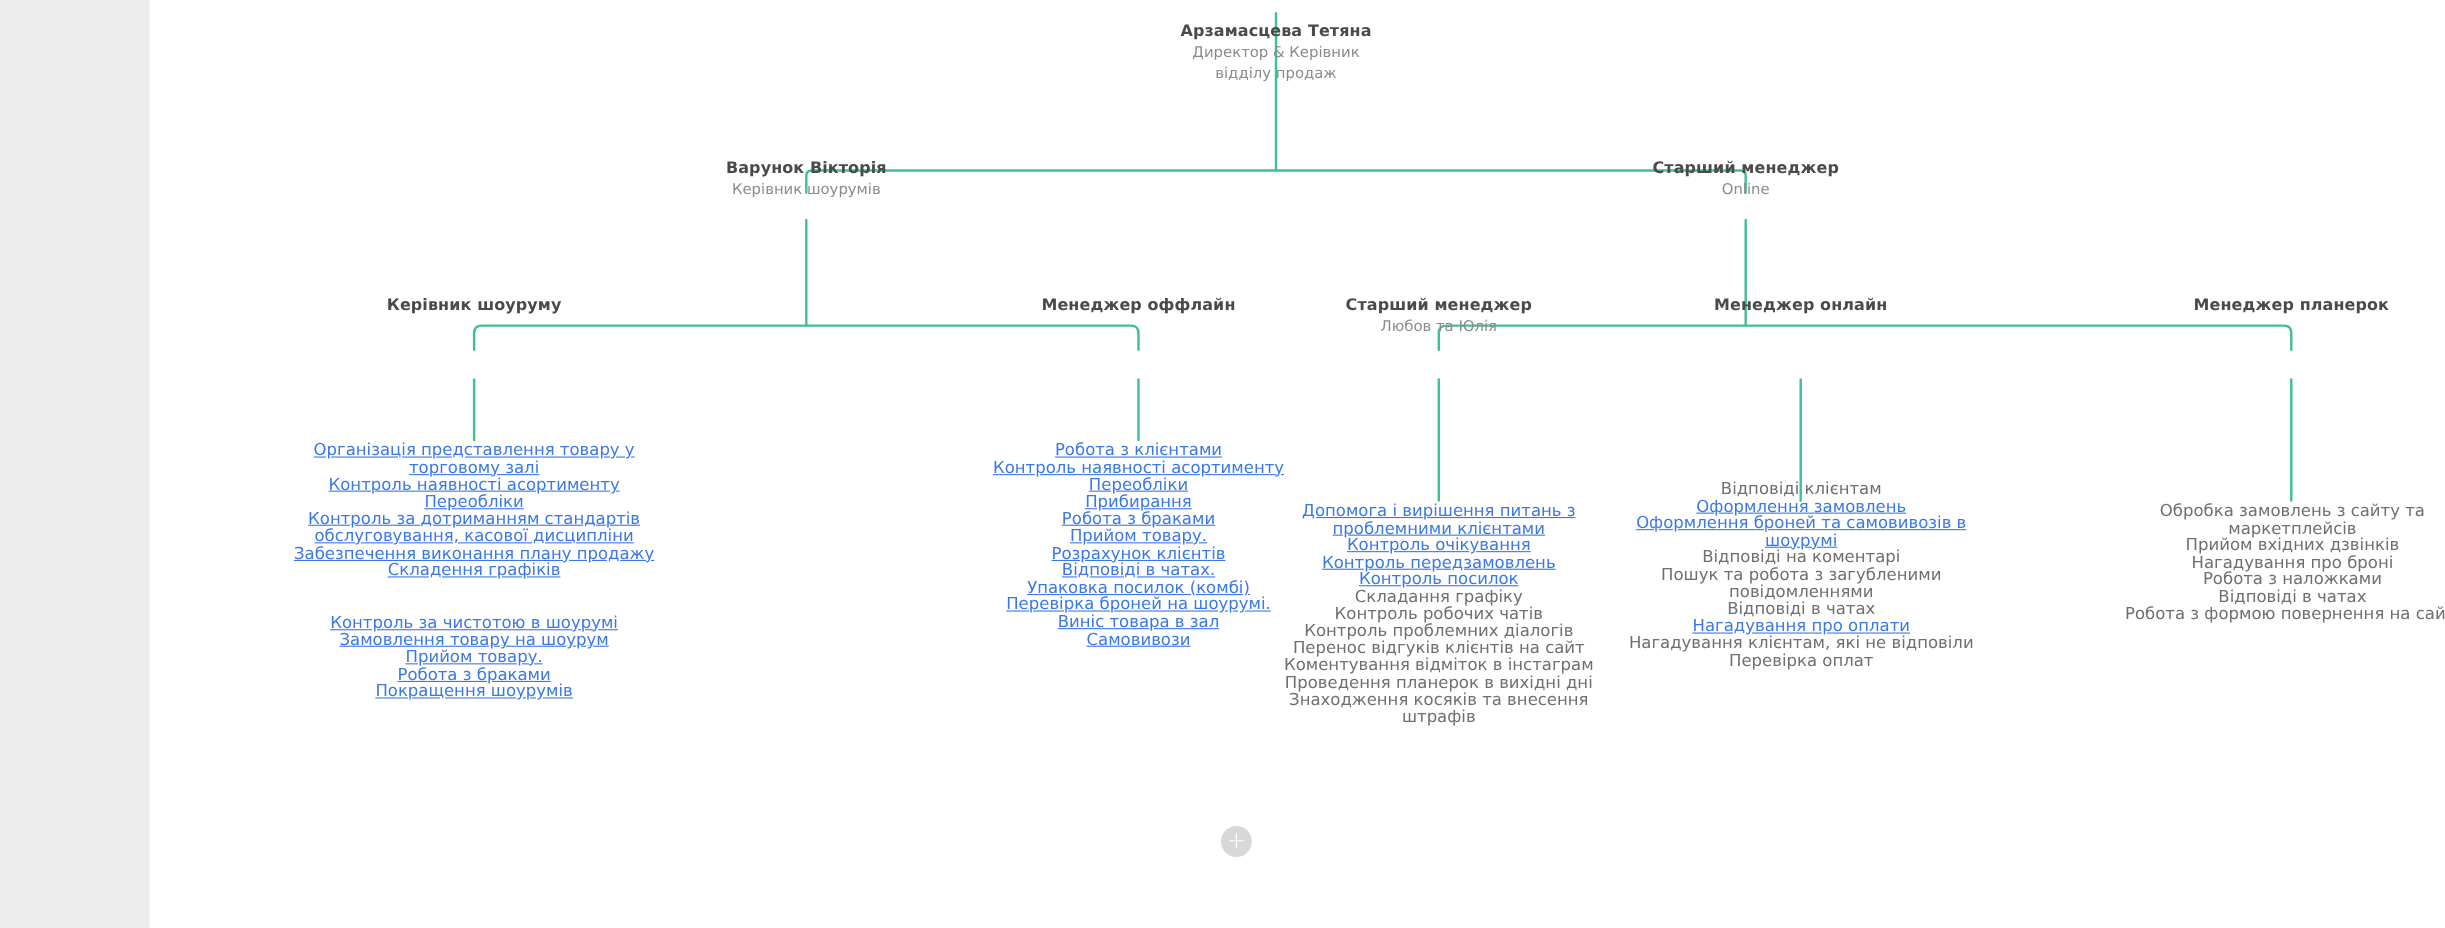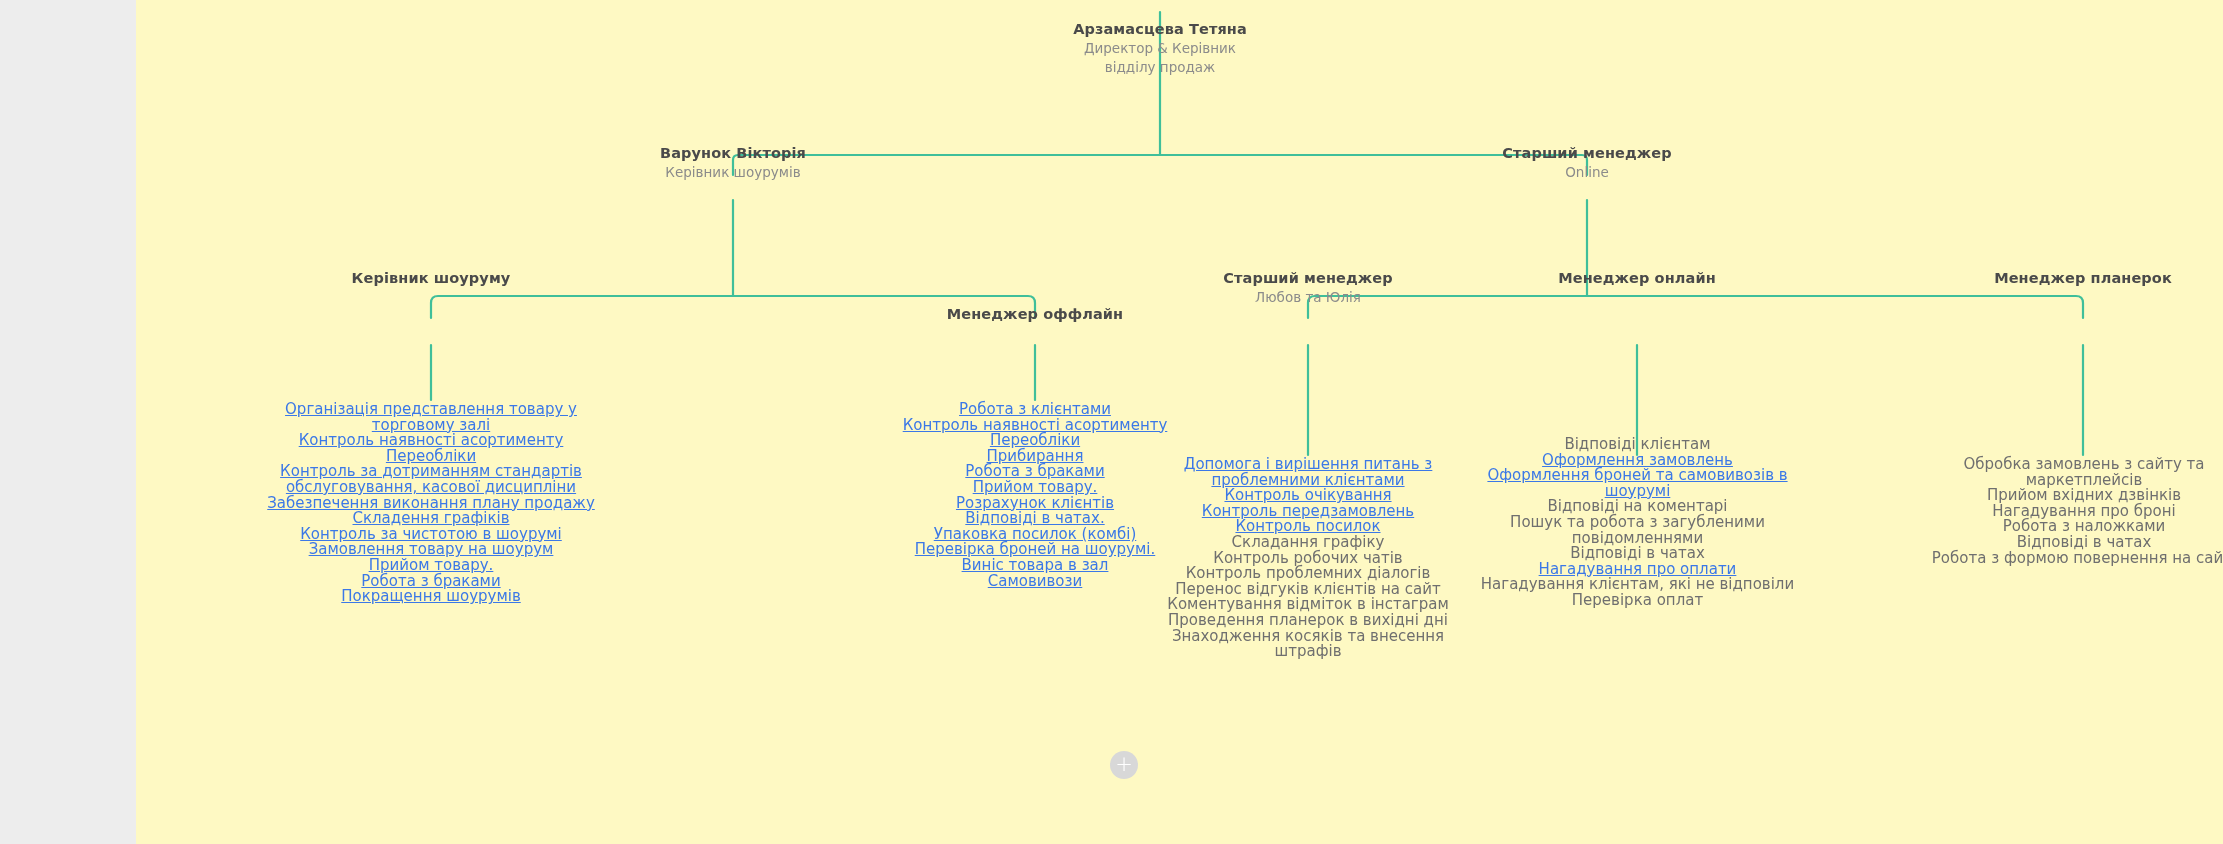--- a/index.html
+++ b/index.html
@@ -74,21 +74,21 @@
     line-height:27px;
     text-align:center;
     font-weight:300;
     cursor:pointer;
     user-select:none;
   }
 </style>
 </head>
 <body style="background: rgb(237, 237, 237);">
 
-<div id="canvas" style="background: #fef9c3;">
+<div id="canvas" style="background: #ffffff;">
   <div class="chart">
 
     <svg class="edges" viewBox="0 0 2087 844" preserveAspectRatio="none">
       <g fill="none" stroke="#3fbf9a" stroke-width="2.2" stroke-linecap="round">
 
         <path d="M1024,12 L1024,155"></path>
 
         <path d="M597,175 L597,160 Q597,155 602,155 L1446,155 Q1451,155 1451,160 L1451,175"></path>
 
         <path d="M597,200 L597,296"></path>
@@ -119,21 +119,21 @@
       <div class="n-title" style="color: rgb(74, 74, 74);">Старший менеджер</div>
       <div class="n-sub" style="color: rgb(139, 139, 139);">Online</div>
     </div>
 
     <div class="node" style="left:155px; top:269px; width:280px;">
       <div class="n-title" style="color: rgb(74, 74, 74);">Керівник шоуруму</div>
       <div class="n-sub" style="color: rgb(139, 139, 139);"></div>
     </div>
 
     <div class="node" style="left:759px; top:269px; width:280px;">
-      <div class="n-title" style="color: rgb(74, 74, 74); margin-top: 36px;">Менеджер оффлайн</div>
+      <div class="n-title" style="color: rgb(74, 74, 74);">Менеджер оффлайн</div>
       <div class="n-sub" style="color: rgb(139, 139, 139);"></div>
     </div>
 
     <div class="node" style="left:1032px; top:269px; width:280px;">
       <div class="n-title" style="color: rgb(74, 74, 74);">Старший менеджер</div>
       <div class="n-sub" style="color: rgb(139, 139, 139);">Любов та Юлія</div>
     </div>
 
     <div class="node" style="left:1361px; top:269px; width:280px;">
       <div class="n-title" style="color: rgb(74, 74, 74);">Менеджер онлайн</div>
@@ -145,21 +145,21 @@
       <div class="n-sub" style="color: rgb(139, 139, 139);"></div>
     </div>
 
     <div class="tasks" style="left:111px; top:402px; width:368px;">
         <span class="task link" style="color: rgb(59, 120, 231);">Організація представлення товару у торговому залі</span>
         <span class="task link" style="color: rgb(59, 120, 231);">Контроль наявності асортименту</span>
         <span class="task link" style="color: rgb(59, 120, 231);">Переобліки</span>
         <span class="task link" style="color: rgb(59, 120, 231);">Контроль за дотриманням стандартів обслуговування, касової дисципліни</span>
         <span class="task link" style="color: rgb(59, 120, 231);">Забезпечення виконання плану продажу</span>
         <span class="task link" style="color: rgb(59, 120, 231);">Складення графіків</span>
-        <span class="task link" style="color: rgb(59, 120, 231);">Контроль за чистотою в шоурумі</span>
+        <span class="task link" style="color: rgb(59, 120, 231); margin-top: 32px;">Контроль за чистотою в шоурумі</span>
         <span class="task link" style="color: rgb(59, 120, 231);">Замовлення товару на шоурум </span>
         <span class="task link" style="color: rgb(59, 120, 231);">Прийом товару.</span>
         <span class="task link" style="color: rgb(59, 120, 231);">Робота з браками</span>
         <span class="task link" style="color: rgb(59, 120, 231);">Покращення шоурумів</span>
       </div>
 
     <div class="tasks" style="left:759px; top:402px; width:280px;">
         <span class="task link" style="color: rgb(59, 120, 231);">Робота з клієнтами</span>
         <span class="task link" style="color: rgb(59, 120, 231);">Контроль наявності асортименту</span>
         <span class="task link" style="color: rgb(59, 120, 231);">Переобліки</span>

